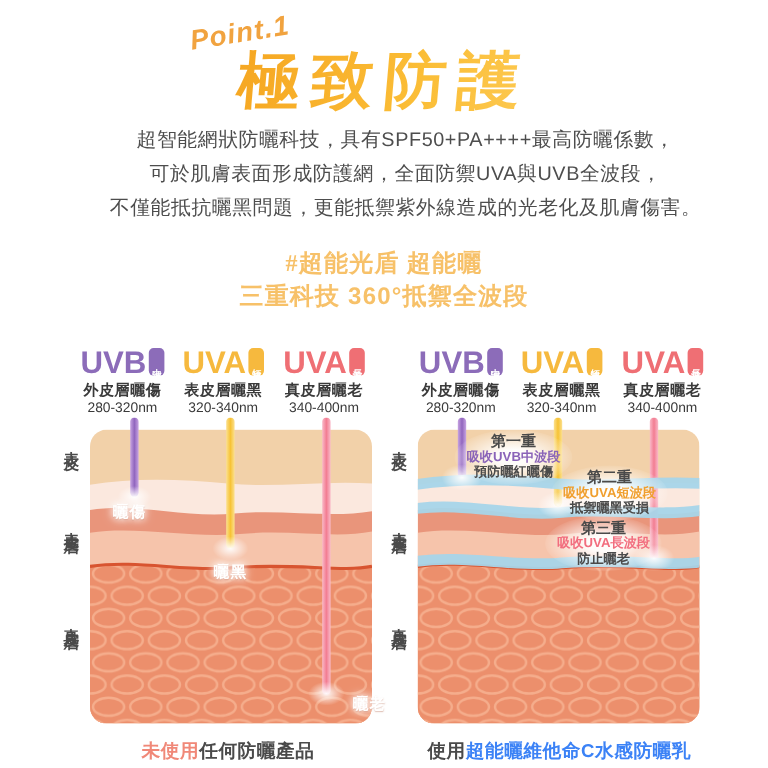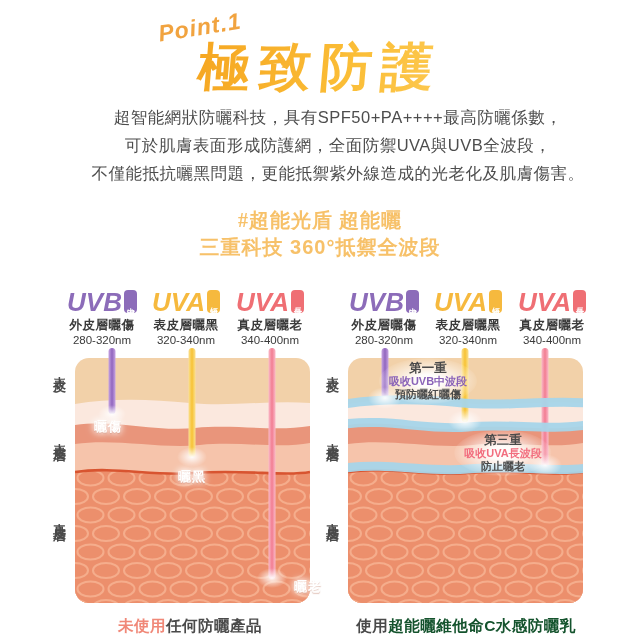--- a/index.html
+++ b/index.html
@@ -35,21 +35,21 @@
     text-align:center; color:#F7C169; font-weight:700;
   }
   .slogan .s1{ font-size:20px; line-height:27px; letter-spacing:1px;font-family:Liberation Serif, serif; }
   .slogan .s2{ font-size:20px; line-height:27px; letter-spacing:1px; }
 
   
   .uv-header-row{ position:absolute; top:288px; display:flex; width:252px; }
   .uv-header-row.left{ left:60px; }
   .uv-header-row.right{ left:342px; }
   .uv-col{ width:84px; text-align:center; }
-  .uv-big{ font-size:26px; font-weight:800; letter-spacing:0; line-height:28px; display:inline-block; vertical-align:top;font-style:italic; }
+  .uv-big{ font-size:26px; font-weight:800; letter-spacing:0; line-height:28px; display:inline-block; vertical-align:top; }
   .uv-badge{
     display:inline-block; vertical-align:top; margin:2px 0 0 2px;
     width:13px; height:23px; border-radius:4px;
     color:#fff; font-size:8px; font-weight:700;
     writing-mode:vertical-rl; text-orientation:upright;
     line-height:13px; text-align:center; letter-spacing:1px;
   }
   .uv-label{ font-size:12.5px; font-weight:700; color:#3A3A3A; line-height:15px; margin-top:2px; letter-spacing:0.5px;}
   .uv-range{ font-size:11.5px; color:#3A3A3A; line-height:14px; }
   .c-uvb{ color:#8C6CB9; } .bg-uvb{ background:#8C6CB9; }
@@ -81,21 +81,21 @@
     background:radial-gradient(ellipse at center, rgba(255,255,255,.95) 20%, rgba(255,255,255,0) 75%);
   }
   .protect-note .n-title{ font-size:12.5px; font-weight:700; color:#4A4A4A; line-height:14px;}
   .protect-note .n-absorb{ font-size:11px; font-weight:700; line-height:13px; }
   .protect-note .n-effect{ font-size:11px; font-weight:700; color:#4A4A4A; line-height:13px; }
 
   
   .caption{ position:absolute; top:616px; font-size:15.5px; font-weight:700; white-space:nowrap; transform:translateX(-50%); letter-spacing:0.5px;}
   .cap-red{ color:#F08878;margin-top:30px; }
   .cap-dark{ color:#4A4A4A; }
-  .cap-orange{ color:#14532d; }
+  .cap-orange{ color:#3b82f6; }
 </style>
 </head>
 <body>
 
 <div class="page">
 
   <div class="point-label">Point.1</div>
   <div class="main-title">極致防護</div>
 
   <div class="intro">
@@ -254,20 +254,25 @@
     <ellipse cx="37" cy="40" rx="17" ry="11" fill="url(#glowR)"></ellipse>
     <ellipse cx="117" cy="63" rx="17" ry="11" fill="url(#glowR)"></ellipse>
     <ellipse cx="197" cy="107" rx="17" ry="11" fill="url(#glowR)"></ellipse>
   </svg>
 
   <div class="protect-note" style="left:428px; top:358px;">
     <div class="n-title">第一重</div>
     <div class="n-absorb" style="color:#8A63B8;">吸收UVB中波段</div>
     <div class="n-effect">預防曬紅曬傷</div>
   </div>
+  <div class="protect-note" style="left:508px; top:388px;">
+    <div class="n-title">第二重</div>
+    <div class="n-absorb" style="color:#F09F2E;">吸收UVA短波段</div>
+    <div class="n-effect">抵禦曬黑受損</div>
+  </div>
   <div class="protect-note" style="left:503px; top:430px;">
     <div class="n-title">第三重</div>
     <div class="n-absorb" style="color:#F26D7E;">吸收UVA長波段</div>
     <div class="n-effect">防止曬老</div>
   </div>
 
   <div class="caption" style="left:190px;">
     <span class="cap-red">未使用</span><span class="cap-dark">任何防曬產品</span>
   </div>
   <div class="caption" style="left:466px;">

